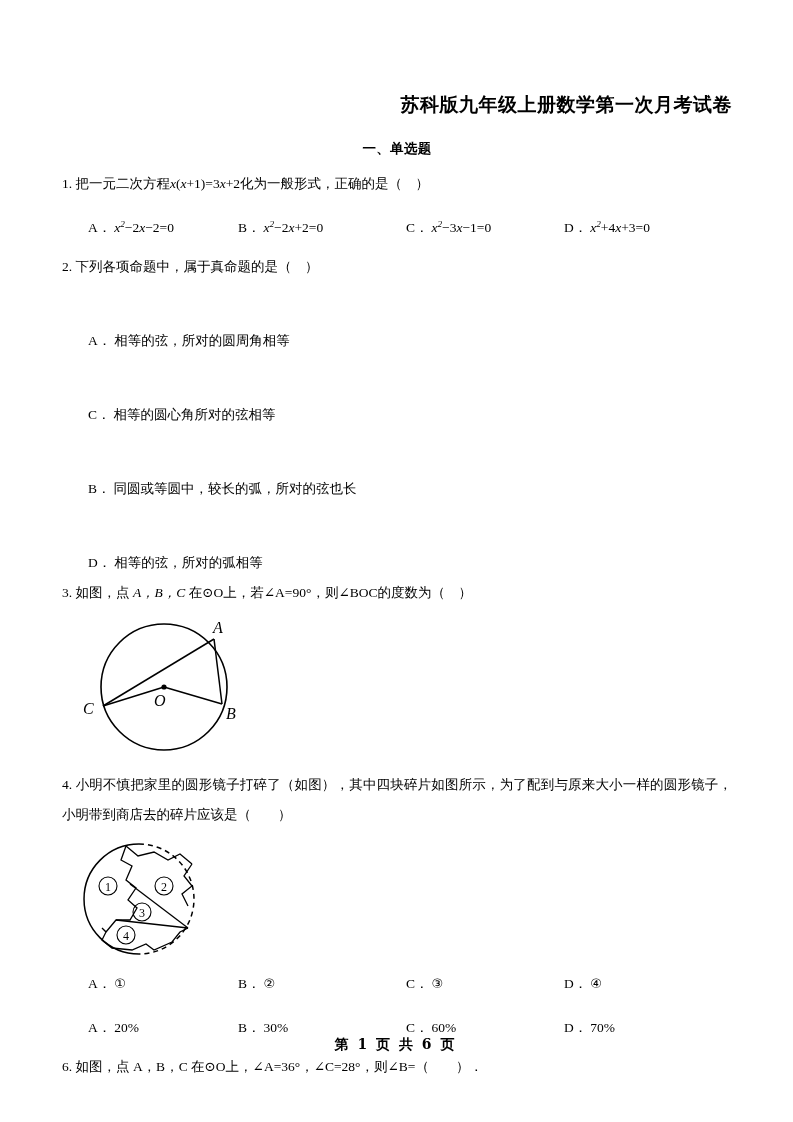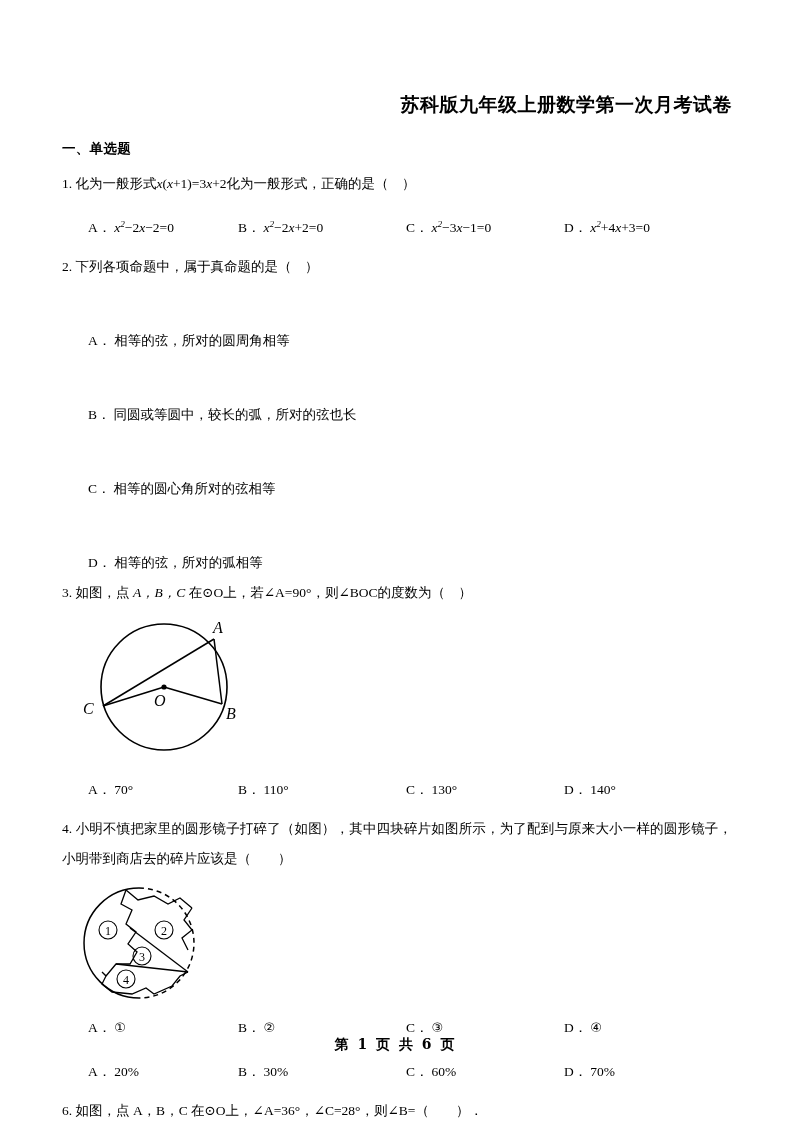--- a/index.html
+++ b/index.html
@@ -33,20 +33,21 @@
     font-size: 19px;
     letter-spacing: 0.5px;
     margin: 0 0 22px 0;
     font-family: "DejaVu Serif", "Liberation Serif", serif;
   }
   .section-head {
     font-weight: bold;
     font-size: 13.5px;
     margin: 0 0 11px 0;
     letter-spacing: 0.3px;
+    text-align: center;
   }
   .q {
     font-size: 13.5px;
     line-height: 30px;
     margin: 0 0 2px 0;
   }
   .q-stem {
     text-align: justify;
   }
   .opts-inline {
@@ -111,34 +112,34 @@
 <div class="page">
 
   <div class="content">
 
     <div class="doc-title">苏科版九年级上册数学第一次月考试卷</div>
 
     <div class="section-head">一、单选题</div>
 
     <div class="q q-stem">
       <span>1.</span>
-      <span>化为一般形式</span><span class="m"><i>x</i><span class="mn">(</span><i>x</i><span class="mn">+1)=3</span><i>x</i><span class="mn">+2</span></span><span>化为一般形式，正确的是（　）</span>
+      <span>把一元二次方程</span><span class="m"><i>x</i><span class="mn">(</span><i>x</i><span class="mn">+1)=3</span><i>x</i><span class="mn">+2</span></span><span>化为一般形式，正确的是（　）</span>
     </div>
     <div class="opts-inline">
       <span class="opt-cell opt-col-a"><span class="opt-lbl">A．</span><span class="m"><i>x</i><sup>2</sup><span class="mn">−2</span><i>x</i><span class="mn">−2=0</span></span></span><span class="opt-cell opt-col-b"><span class="opt-lbl">B．</span><span class="m"><i>x</i><sup>2</sup><span class="mn">−2</span><i>x</i><span class="mn">+2=0</span></span></span><span class="opt-cell opt-col-c"><span class="opt-lbl">C．</span><span class="m"><i>x</i><sup>2</sup><span class="mn">−3</span><i>x</i><span class="mn">−1=0</span></span></span><span class="opt-cell"><span class="opt-lbl">D．</span><span class="m"><i>x</i><sup>2</sup><span class="mn">+4</span><i>x</i><span class="mn">+3=0</span></span></span>
     </div>
 
     <div class="q q-stem">
       <span>2.</span>
       <span>下列各项命题中，属于真命题的是（　）</span>
     </div>
     <div class="opts-stacked">
       <div class="opt-line"><span class="opt-lbl">A．</span><span>相等的弦，所对的圆周角相等</span></div>
+      <div class="opt-line"><span class="opt-lbl">C．</span><span>相等的圆心角所对的弦相等</span></div>
       <div class="opt-line"><span class="opt-lbl">B．</span><span>同圆或等圆中，较长的弧，所对的弦也长</span></div>
-      <div class="opt-line"><span class="opt-lbl">C．</span><span>相等的圆心角所对的弦相等</span></div>
       <div class="opt-line"><span class="opt-lbl">D．</span><span>相等的弦，所对的弧相等</span></div>
     </div>
 
     <div class="q q-stem">
       <span>3.</span>
       <span>如图，点</span> <span class="m">A，B，C</span> <span>在⊙O上，若∠A=90°，则∠BOC的度数为（　）</span>
     </div>
 
     <div class="fig-wrap">
       <svg width="200" height="148" viewBox="0 0 200 148">
@@ -152,23 +153,20 @@
 
         <circle cx="88" cy="73" r="2.6" fill="#000"></circle>
 
         <text x="137" y="19" font-family="Liberation Serif, serif" font-size="16" font-style="italic">A</text>
         <text x="150" y="105" font-family="Liberation Serif, serif" font-size="16" font-style="italic">B</text>
         <text x="7" y="100" font-family="Liberation Serif, serif" font-size="16" font-style="italic">C</text>
         <text x="78" y="92" font-family="Liberation Serif, serif" font-size="16" font-style="italic">O</text>
       </svg>
     </div>
 
-    <div class="opts-inline">
-      <span class="opt-cell opt-col-a"><span class="opt-lbl">A．</span><span>70°</span></span><span class="opt-cell opt-col-b"><span class="opt-lbl">B．</span><span>110°</span></span><span class="opt-cell opt-col-c"><span class="opt-lbl">C．</span><span>130°</span></span><span class="opt-cell"><span class="opt-lbl">D．</span><span>140°</span></span>
-    </div>
 
     <div class="q q-stem">
       <span>4.</span>
       <span>小明不慎把家里的圆形镜子打碎了（如图），其中四块碎片如图所示，为了配到与原来大小一样的圆形镜子，小明带到商店去的碎片应该是（　　）</span>
     </div>
 
     <div class="fig-wrap">
       <svg width="140" height="120" viewBox="0 0 140 120">
 
         <path d="M 63 8 A 55 55 0 0 0 63 118" fill="none" stroke="#000" stroke-width="1.5"></path>

